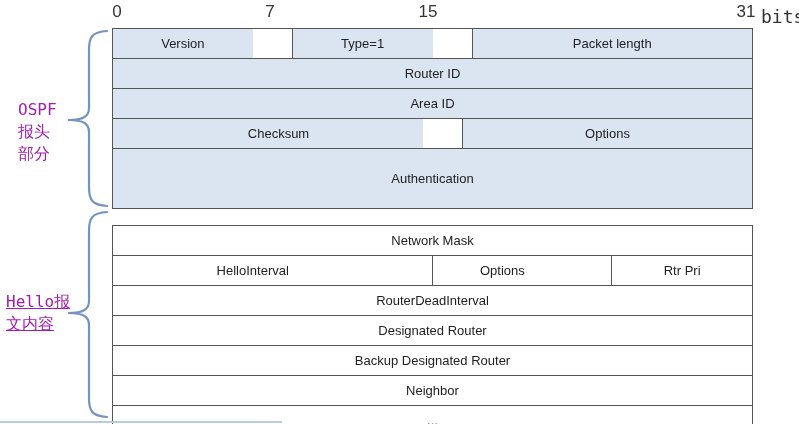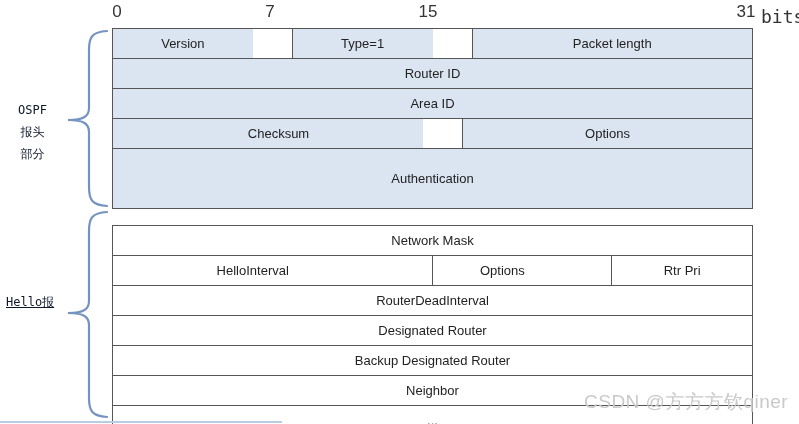--- a/index.html
+++ b/index.html
@@ -44,24 +44,23 @@
   .brace{position:absolute;left:62px;}
   .brace path{
     fill:none;
     stroke:var(--brace,#7593c0);
     stroke-width:2.2;
     stroke-linecap:round;
   }
   .side-label{
     position:absolute;
     font-family:"DejaVu Sans Mono", monospace;
-    font-size:12px;line-height:22px;
-    color:#0f172a;
+    font-size:16px;line-height:22px;
+    color:#a21caf;
     white-space:nowrap;
-    text-align:center;
   }
   .side-label-header{left:18px;top:99px;}
   .side-label-hello{left:6px;top:291px;text-decoration:underline;}
   .side-label span{display:block;}
   .watermark{
     position:absolute;left:584px;top:389px;
     font-size:19px;color:var(--watermark,#c9c9c9);
     white-space:nowrap;letter-spacing:0.5px;
   }
   .bottom-line{
@@ -136,19 +135,19 @@
     <path d="M 45 3 C 30 4 27 9 27 22 L 27 92 C 27 100 22 104 6 104 C 22 104 27 108 27 116 L 27 189 C 27 202 30 207 45 208"></path>
   </svg>
 
   <div class="side-label side-label-header">
     <span>OSPF</span>
     <span>报头</span>
     <span>部分</span>
   </div>
   <div class="side-label side-label-hello">
     <span>Hello报</span>
+    <span>文内容</span>
   </div>
 
-  <div class="watermark">CSDN @方方方钦qiner</div>
 
   <div class="bottom-line"></div>
 
 </div>
 
 </body></html>

